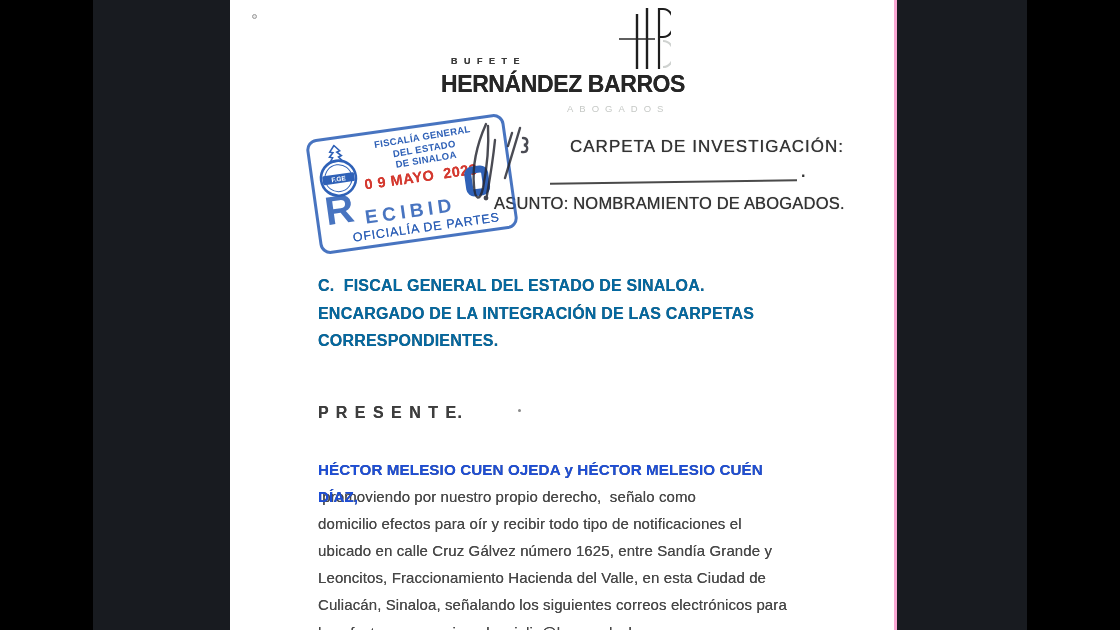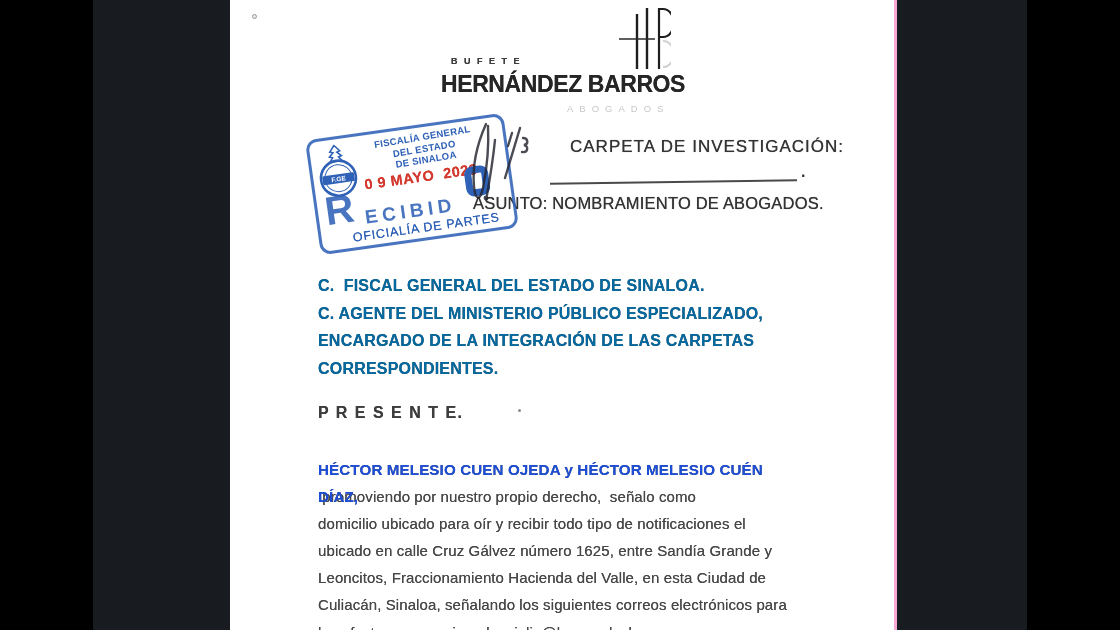--- a/index.html
+++ b/index.html
@@ -23,21 +23,21 @@
   .firm-name{ left:211px; top:71px; font-size:23px; font-weight:bold; letter-spacing:-0.4px;
               color:#262626; transform:scaleY(1.04); text-shadow:0 0 0.5px #333; }
   .abogados { left:337px; top:103px; font-size:9.5px; letter-spacing:6px; color:#c6c9c6; }
 
   
   .carpeta  { left:340px; top:137px; font-size:17px; letter-spacing:1px; color:#333;
               text-shadow:0 0 0.7px #444; }
   .carpeta-line { left:320px; top:181px; width:247px; height:0;
               border-top:2.2px solid #4a4a4a; transform:rotate(-0.8deg); }
   .line-period  { left:571px; top:163px; font-size:16px; color:#333; font-weight:bold; }
-  .asunto   { left:243px; top:194px; font-size:16.5px; letter-spacing:0.2px; color:#333;
+  .asunto   { left:264px; top:194px; font-size:16.5px; letter-spacing:0.2px; color:#333;
               text-shadow:0 0 0.7px #444; white-space:pre; }
 
   
   .stamp {
     left:82px; top:126px; width:200px; height:116px;
     border:3.5px solid var(--stamp-blue-soft); border-radius:11px;
     transform:rotate(-8deg); z-index:4;
   }
   .stamp * { position:absolute; }
   .seal-svg { left:2px; top:5px; width:46px; height:58px; }
@@ -128,31 +128,30 @@
         <path d="M60 24 c-2 20 -5 38 -8 55"></path>
         <path d="M85 12 l-15 50"></path>
         <path d="M73 30 l4 -13"></path>
         <path d="M88 22 c5 0 6 6 1 7 c5 1 4 8 -2 7"></path>
       </g>
       <circle cx="51" cy="82" r="2.4" fill="#23242e" opacity="0.85"></circle>
     </svg>
 
     <div class="addressee">
       <span class="addr-line">C.  FISCAL GENERAL DEL ESTADO DE SINALOA.</span>
-      <span class="addr-line">C. AGENTE DEL MINISTERIO PÚBLICO ESPECIALIZADO,</span>
       <span class="addr-line">ENCARGADO DE LA INTEGRACIÓN DE LAS CARPETAS</span>
       <span class="addr-line">CORRESPONDIENTES.</span>
     </div>
     <div class="presente">P R E S E N T E.</div>
     <div class="tiny-dot"></div>
 
     <div class="body-block">
       <span class="body-line lead-bold">HÉCTOR MELESIO CUEN OJEDA y HÉCTOR MELESIO CUÉN</span>
       <span class="body-line"><b>DÍAZ,</b><span style="position:static"> promoviendo por nuestro propio derecho,  señalo como</span></span>
-      <span class="body-line">domicilio ubicado para oír y recibir todo tipo de notificaciones el</span>
+      <span class="body-line">domicilio efectos para oír y recibir todo tipo de notificaciones el</span>
       <span class="body-line">ubicado en calle Cruz Gálvez número 1625, entre Sandía Grande y</span>
       <span class="body-line">Leoncitos, Fraccionamiento Hacienda del Valle, en esta Ciudad de</span>
       <span class="body-line">Culiacán, Sinaloa, señalando los siguientes correos electrónicos para</span>
       <span class="body-line">los efectos ya mencionados: julio@hernandezbarros.com;</span>
     </div>
 
   </div>
 </div>
 
 </body></html>

